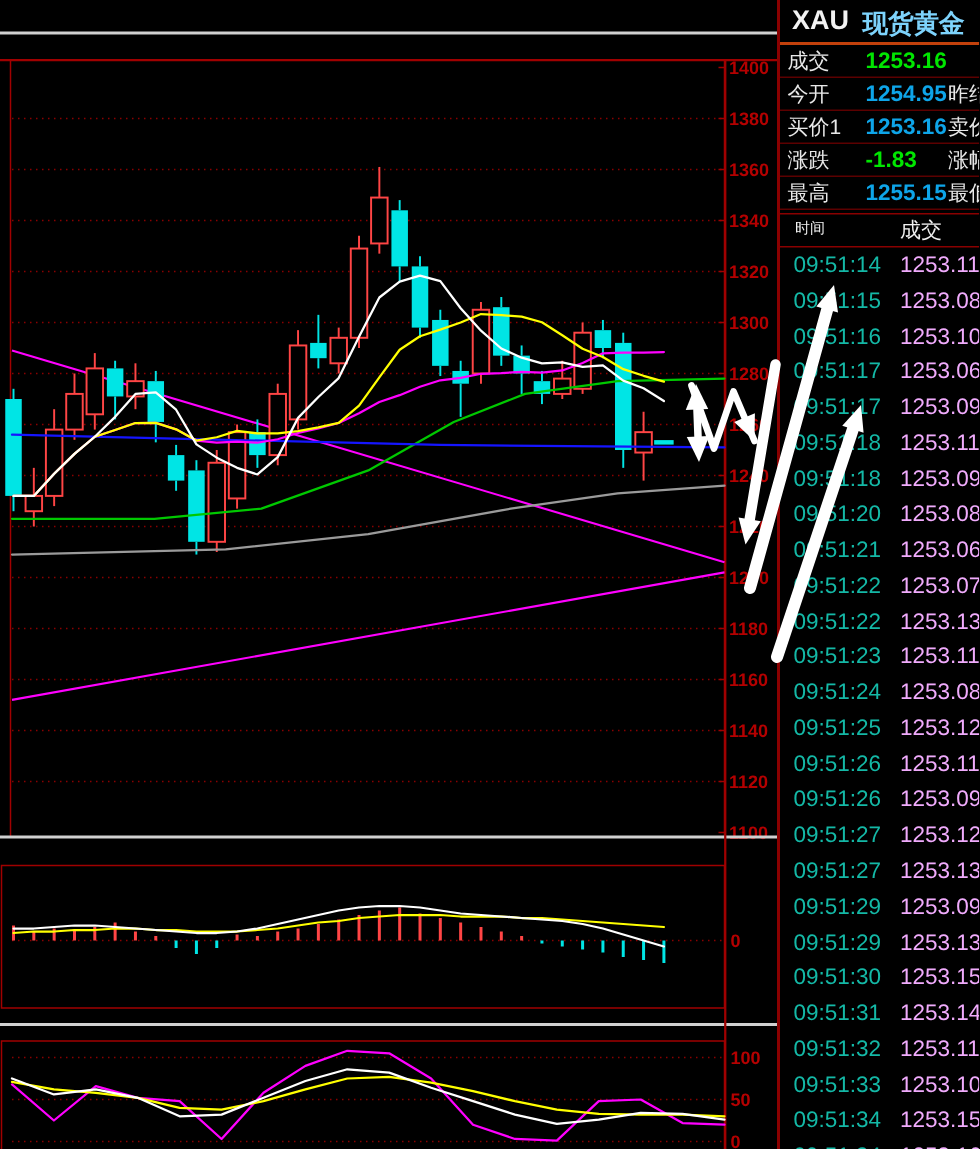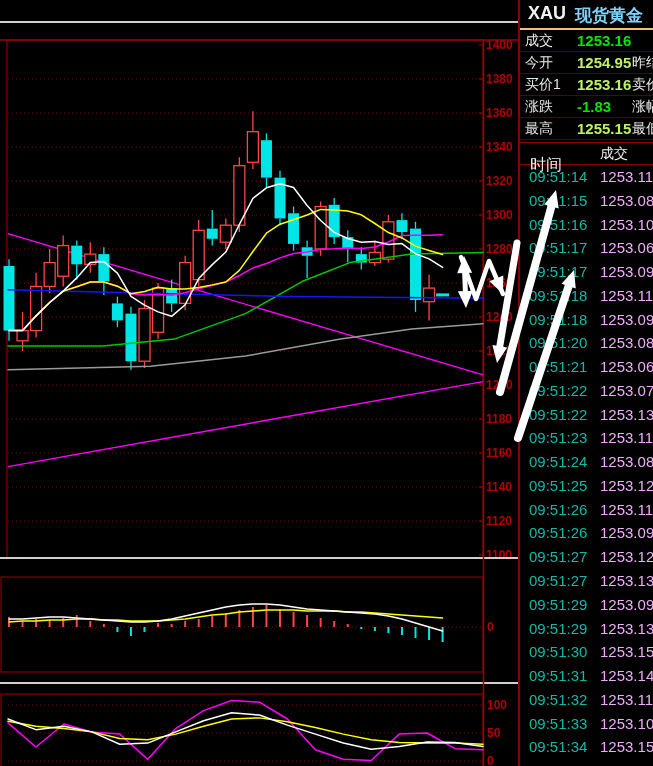--- a/index.html
+++ b/index.html
@@ -2,30 +2,30 @@
 <html><head>
 <meta charset="utf-8">
 <style>
   html,body{margin:0;padding:0;background:#000;}
   .root{position:relative;width:653px;height:766px;background:#000;overflow:hidden;
         font-family:"Liberation Sans","DejaVu Sans",sans-serif;}
   #chart-svg{position:absolute;left:0;top:0;}
   #overlay-svg{position:absolute;left:0;top:0;pointer-events:none;}
   .quote-panel{position:absolute;left:518px;top:0;width:135px;height:766px;background:#000;
                border-left:2px solid #8a0000;box-sizing:border-box;overflow:hidden;}
-  .qp-header{position:relative;height:28px;border-bottom:2px solid #fdba74;}
+  .qp-header{position:relative;height:28px;border-bottom:2px solid #c2410c;}
   .qp-symbol{position:absolute;left:8px;top:3px;color:#f2f2f2;font-size:18px;font-weight:700;}
   .qp-name{position:absolute;left:55px;top:4px;color:#7dd3fc;font-size:17px;font-weight:700;}
   .quote-row{position:relative;height:21px;border-bottom:1px solid #5c0000;}
   .quote-row .ql{position:absolute;left:5px;top:2px;color:#e8e8e8;font-size:14px;}
   .quote-row .qv{position:absolute;left:57px;top:2px;font-size:15px;font-weight:700;white-space:nowrap;}
   .quote-row .ql2{position:absolute;left:112px;top:2px;color:#e8e8e8;font-size:14px;white-space:nowrap;}
-  .green{color:#00e600;} .red{color:#bef264;}
+  .green{color:#00e600;} .red{color:#0ea5e9;}
   .ts-header{position:relative;height:21px;border-top:1px solid #8a0000;border-bottom:1px solid #8a0000;margin-top:2px;}
-  .ts-header .th-time{position:absolute;left:10px;top:12px;color:#f0f0f0;font-size:16px;}
+  .ts-header .th-time{position:absolute;left:10px;top:2px;color:#f0f0f0;font-size:10px;}
   .ts-header .th-price{position:absolute;left:80px;top:2px;color:#f0f0f0;font-size:14px;}
   .trade-list{position:relative;height:618px;overflow:hidden;}
   .trade-row{position:relative;height:23.77px;}
   .trade-row .tt{position:absolute;left:9px;top:3px;color:#14b8a6;font-size:15px;white-space:nowrap;}
   .trade-row .tp{position:absolute;left:80px;top:3px;color:#f0abfc;font-size:15px;white-space:nowrap;}
 </style>
 </head>
 <body>
 
 <div class="root">

